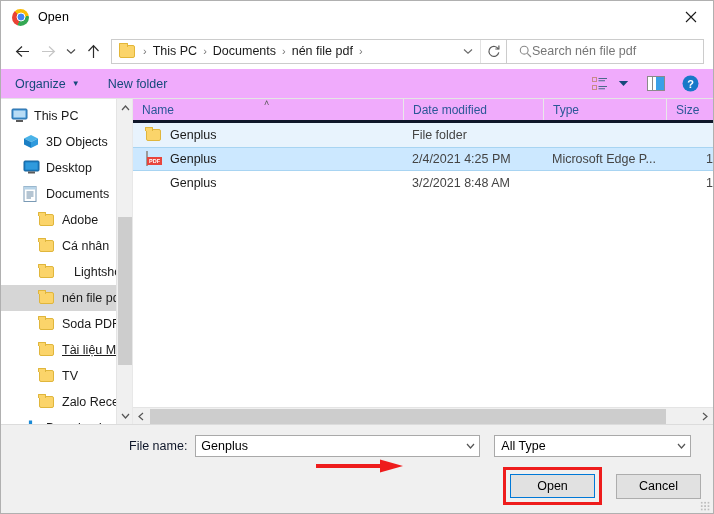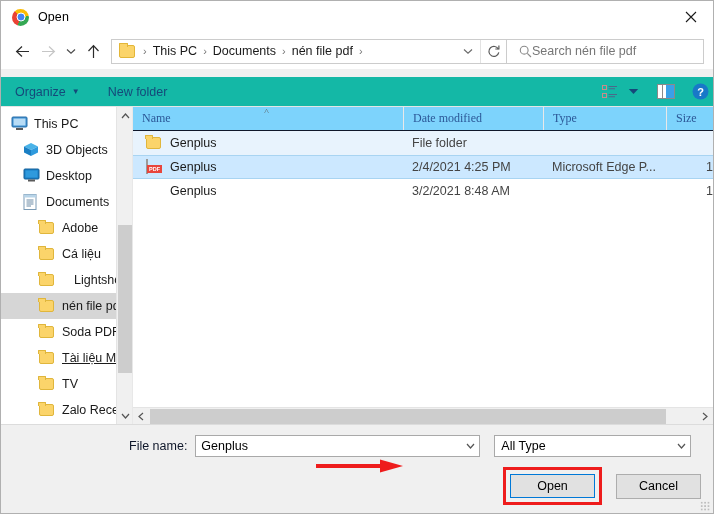--- a/index.html
+++ b/index.html
@@ -116,25 +116,24 @@
     display: flex; align-items: center;
   }
   .search-ph {
     font-size: 12.5px; color: #767676;
     margin-left: 0; white-space: nowrap;
   }
 
   
   .cmdbar {
     height: 30px; flex: 0 0 30px;
-    background: #14b8a6;
+    background: #f0abfc;
     border-bottom: 1px solid #e5e5e5;
     display: flex; align-items: center;
-    padding: 0 0 0 14px;
-    margin-top: 8px;
+    padding: 0 10px 0 14px;
   }
   .cmd-item {
     font-size: 12.5px; color: #15497a;
     margin-right: 28px; display: flex; align-items: center;
     white-space: nowrap; cursor: default;
   }
   .cmd-caret {
     margin-left: 6px; font-size: 8px; color: #15497a;
   }
   .cmd-spacer { flex: 1 1 auto; }
@@ -204,25 +203,24 @@
     background: #cdcdcd;
   }
 
   
   .filepane {
     flex: 1 1 auto; display: flex; flex-direction: column;
     min-width: 0; background: #ffffff;
   }
   .colhead {
     height: 24px; flex: 0 0 24px;
-    background: #7dd3fc;
-    border-bottom: 1px solid #0f172a;
+    background: #f0abfc;
+    border-bottom: 3px solid #0f172a;
     display: flex; align-items: stretch;
     position: relative;
-    font-family: Liberation Serif, serif;
   }
   .col {
     font-size: 12px; color: #2b5797;
     display: flex; align-items: center;
     padding-left: 9px;
     border-left: 1px solid #e8e8e8;
     white-space: nowrap; overflow: hidden;
     cursor: default;
   }
   .col:first-child { border-left: none; }
@@ -504,21 +502,21 @@
           <div class="tree-item" style="padding-left: 38px;">
             <span class="tree-ico">
               <span class="ico-folder" style="display: block;"></span>
             </span>
             <span class="tree-label">Adobe</span>
           </div>
           <div class="tree-item" style="padding-left: 38px;">
             <span class="tree-ico">
               <span class="ico-folder" style="display: block;"></span>
             </span>
-            <span class="tree-label">Cá liệu</span>
+            <span class="tree-label">Cá nhân</span>
           </div>
           <div class="tree-item" style="padding-left: 38px; gap: 12px;">
             <span class="tree-ico">
               <span class="ico-folder" style="display: block;"></span>
             </span>
             <span class="tree-label">Lightshot</span>
           </div>
           <div class="tree-item sel-grey" style="padding-left: 38px;">
             <span class="tree-ico">
               <span class="ico-folder" style="display: block;"></span>

